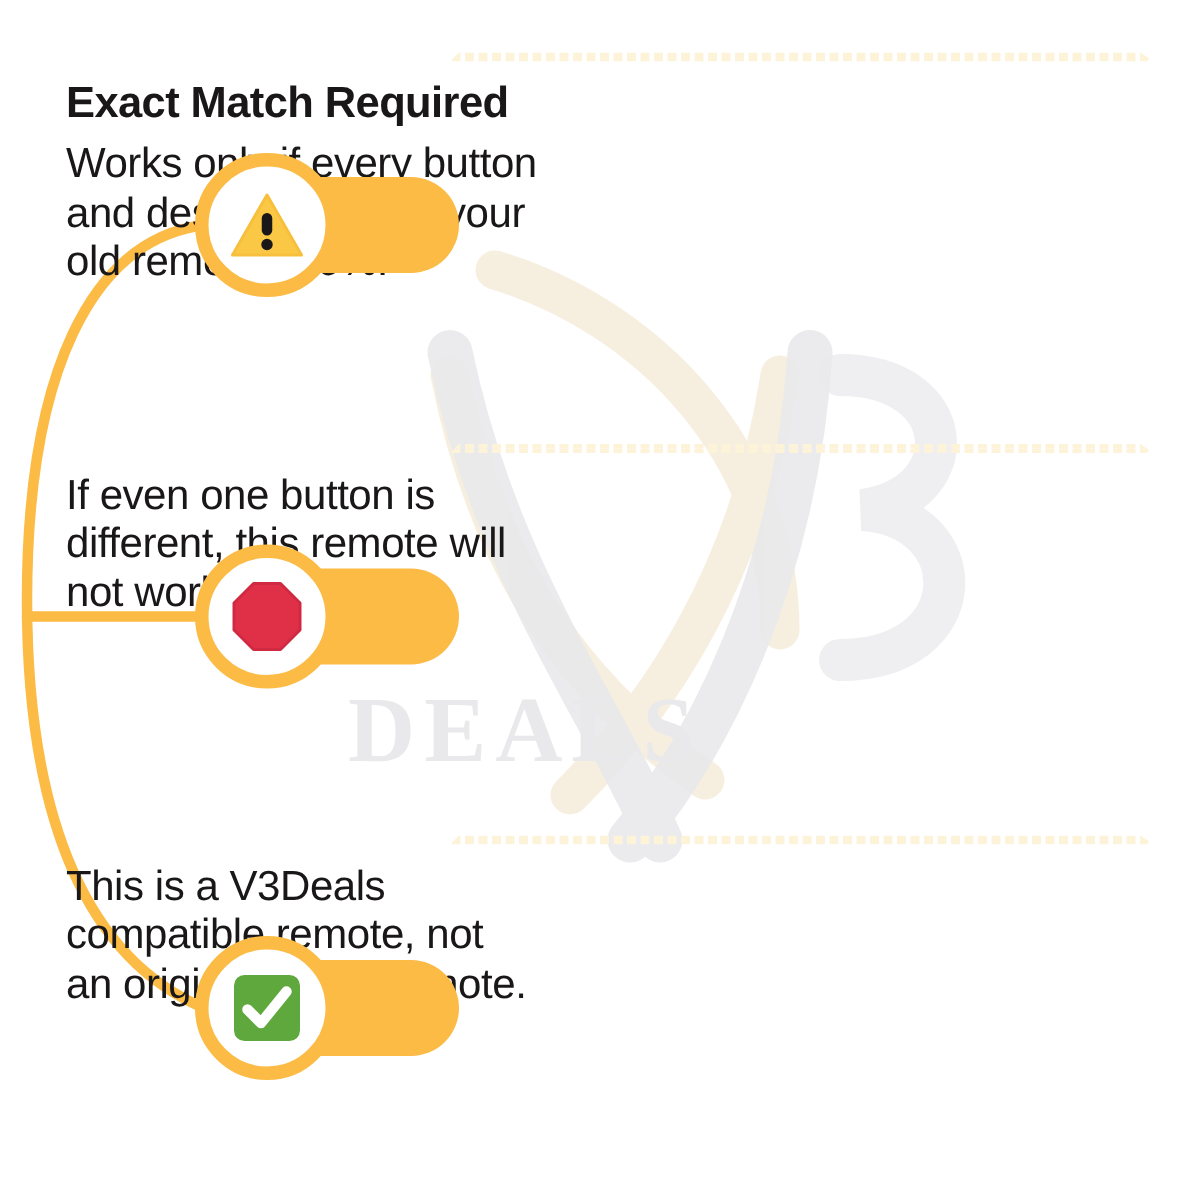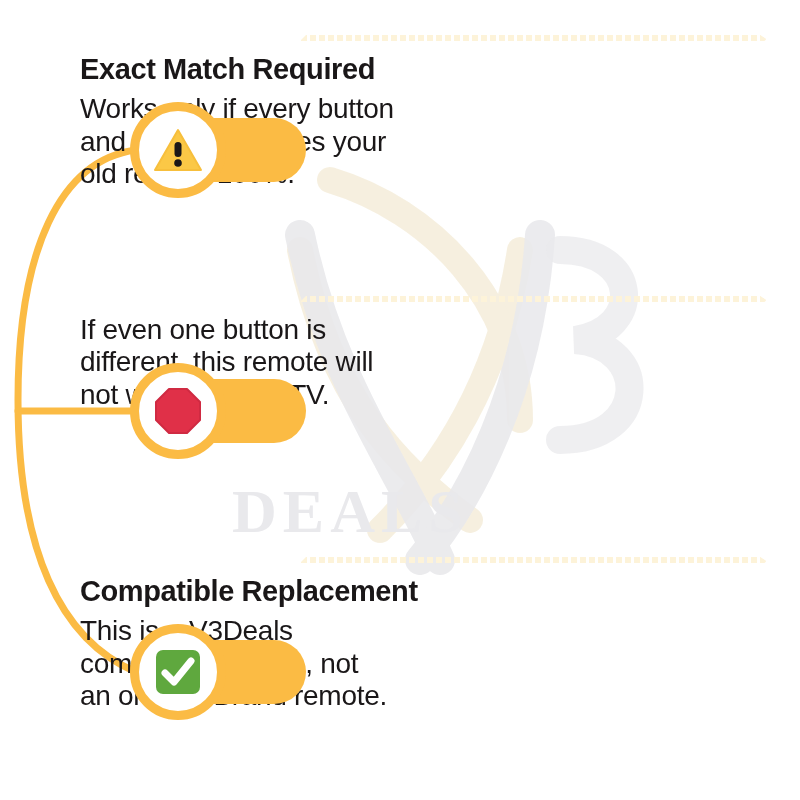--- a/index.html
+++ b/index.html
@@ -8,21 +8,21 @@
     background:#ffffff;
     font-family:"Liberation Sans", sans-serif;
     overflow:hidden;
   }
   #stage{position:relative;width:800px;height:800px;overflow:hidden;background:#fff;}
 
   
   .watermark{position:absolute;inset:0;pointer-events:none;z-index:0;}
   .wm-text{
     position:absolute;
-    left:232px;top:480px;
+    left:232px;top:456px;
     font-size:62px;font-weight:700;letter-spacing:6px;
     color:#e9e9ec;
     font-family:"Liberation Serif", serif;
     line-height:1;
     white-space:nowrap;
   }
 
   
   .connector{position:absolute;left:0;top:0;width:800px;height:800px;z-index:1;pointer-events:none;}
 
@@ -47,21 +47,20 @@
   .card-inner{
     position:absolute;
     left:24px;top:14px;right:14px;bottom:14px;
     border:3px dashed #fdf3d9;
     border-radius:26px;
   }
   .card-body{
     position:absolute;
     left:44px;right:16px;top:32px;
     z-index:3;
-    margin-left:36px;
   }
   .card-title{
     font-size:29px;
     font-weight:700;
     color:#1a1718;
     line-height:1.12;
     letter-spacing:-0.4px;
     margin:0 0 8px 0;
     white-space:nowrap;
   }
@@ -151,21 +150,20 @@
   <div class="card-body" style="top:314px;">
     <p class="card-text">If even one button is</p>
     <p class="card-text">different, this remote will</p>
     <p class="card-text">not work on your TV.</p>
   </div>
 
   <div class="card card-3">
     <div class="card-inner"></div>
   </div>
   <div class="card-body" style="top:575px;">
-    <p class="card-title">Compatible Replacement</p>
     <p class="card-text">This is a V3Deals</p>
     <p class="card-text">compatible remote, not</p>
     <p class="card-text">an original Brand remote.</p>
   </div>
 
   <div class="badge badge-1">
     <div class="badge-tab"></div>
     <div class="badge-circle"></div>
     <div class="badge-glyph">
       <svg width="54" height="54" viewBox="0 0 54 54">

